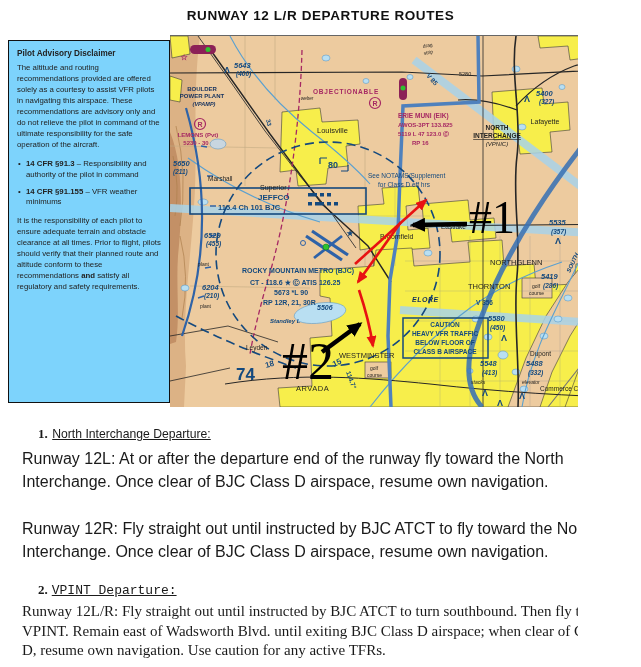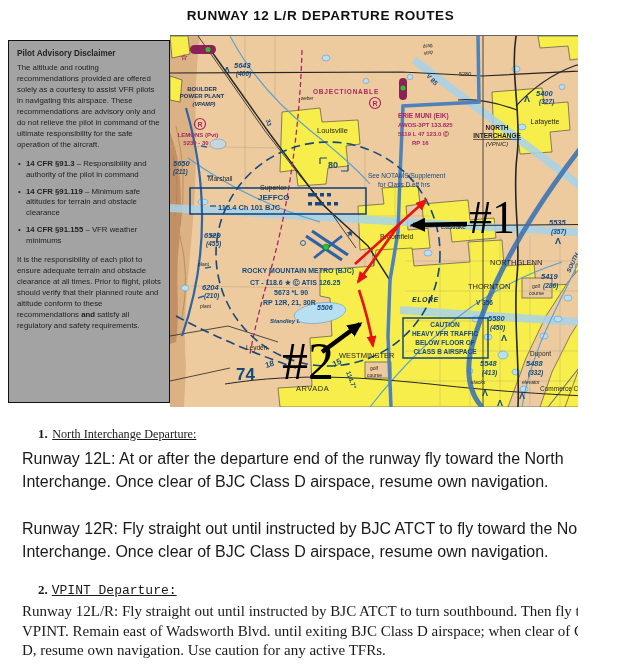--- a/index.html
+++ b/index.html
@@ -2,38 +2,38 @@
 <html style="--ann-red: #e81212; --ann-black: #000000;"><head>
 <meta charset="utf-8">
 <style>
   html,body{margin:0;padding:0;background:#ffffff;}
   .page{position:relative;width:578px;height:667px;background:#ffffff;overflow:hidden;
         font-family:"Liberation Sans",sans-serif;color:#1a1a1a;}
   .title{position:absolute;top:8px;left:0;width:641px;text-align:center;
          font-size:13.5px;font-weight:bold;letter-spacing:.6px;color:#111;}
   
   .disclaimer{position:absolute;left:8px;top:40px;width:144px;height:347px;
-              border:1.6px solid #111;background:#a3a3a3;padding:7px 8px;
+              border:1.6px solid #111;background:#7dd3fc;padding:7px 8px;
               font-size:7.8px;line-height:1.4;color:#222;}
   .disclaimer .d-head{font-weight:bold;font-size:8.2px;margin-bottom:4px;}
   .disclaimer p{margin:0 0 8px 0;}
   .disclaimer ul{margin:0 0 8px 0;padding:0;list-style:none;}
   .disclaimer li{position:relative;padding-left:9px;margin-bottom:6px;}
   .disclaimer li:before{content:"•";position:absolute;left:1px;top:0;}
   
   .map{position:absolute;left:170px;top:35px;width:471px;height:371px;
        overflow:hidden;border-top:1px solid #666;}
   .map svg{display:block;}
   #map-labels text{font-family:"Liberation Sans",sans-serif;}
   #map-annotations .mark{font-family:"Liberation Serif",serif;fill:#000;}
   
   .sec{position:absolute;left:22px;width:602px;}
   .sec .head-row{margin-left:16px;}
   .num{font-family:"Liberation Serif",serif;font-weight:bold;font-size:13px;}
-  .u{text-decoration:underline;font-family:Liberation Serif, serif;}
+  .u{text-decoration:underline;}
   .sec1{top:424px;}
   .sec1 .head-row .hd{font-size:12.2px;}
   .sec1 p{margin:0;font-size:16px;line-height:23px;}
   .sec1 p.first{margin-top:5px;}
   .sec1 p.gap{margin-top:24px;}
   .sec2{top:580px;font-family:"Liberation Serif",serif;}
   .sec2 .head-row .hd{font-size:13px;font-family:Liberation Mono, monospace;}
   .sec2 p{margin:4px 0 0 0;font-size:15px;line-height:19.5px;font-family:"Liberation Serif",serif;}
 </style>
 </head>
@@ -41,21 +41,20 @@
 
 <div class="page">
 
   <div class="title">RUNWAY 12 L/R DEPARTURE ROUTES</div>
 
   <div class="disclaimer">
     <div class="d-head">Pilot Advisory Disclaimer</div>
     <p>The altitude and routing recommendations provided are offered solely as a courtesy to assist VFR pilots in navigating this airspace. These recommendations are advisory only and do not relieve the pilot in command of the ultimate responsibility for the safe operation of the aircraft.</p>
     <ul>
       <li><b>14 CFR §91.3</b><span> – Responsibility and authority of the pilot in command</span></li>
-      <li><b>14 CFR §91.119</b><span> – Minimum safe altitudes for terrain and obstacle clearance</span></li>
       <li><b>14 CFR §91.155</b><span> – VFR weather minimums</span></li>
     </ul>
     <p><span>It is the responsibility of each pilot to ensure adequate terrain and obstacle clearance at all times. Prior to flight, pilots should verify that their planned route and altitude conform to these recommendations </span><b>and</b><span> satisfy all regulatory and safety requirements.</span></p>
   </div>
 
   <div class="map">
     <svg id="chart-svg" width="471" height="371" viewBox="0 0 471 371">
       <defs>
         <marker id="ah-red" markerUnits="userSpaceOnUse" markerWidth="16" markerHeight="14" refX="10" refY="5" orient="auto">
           <path d="M0,0 L12,5 L0,10 Z" style="fill:var(--ann-red,#e81212)"></path>

